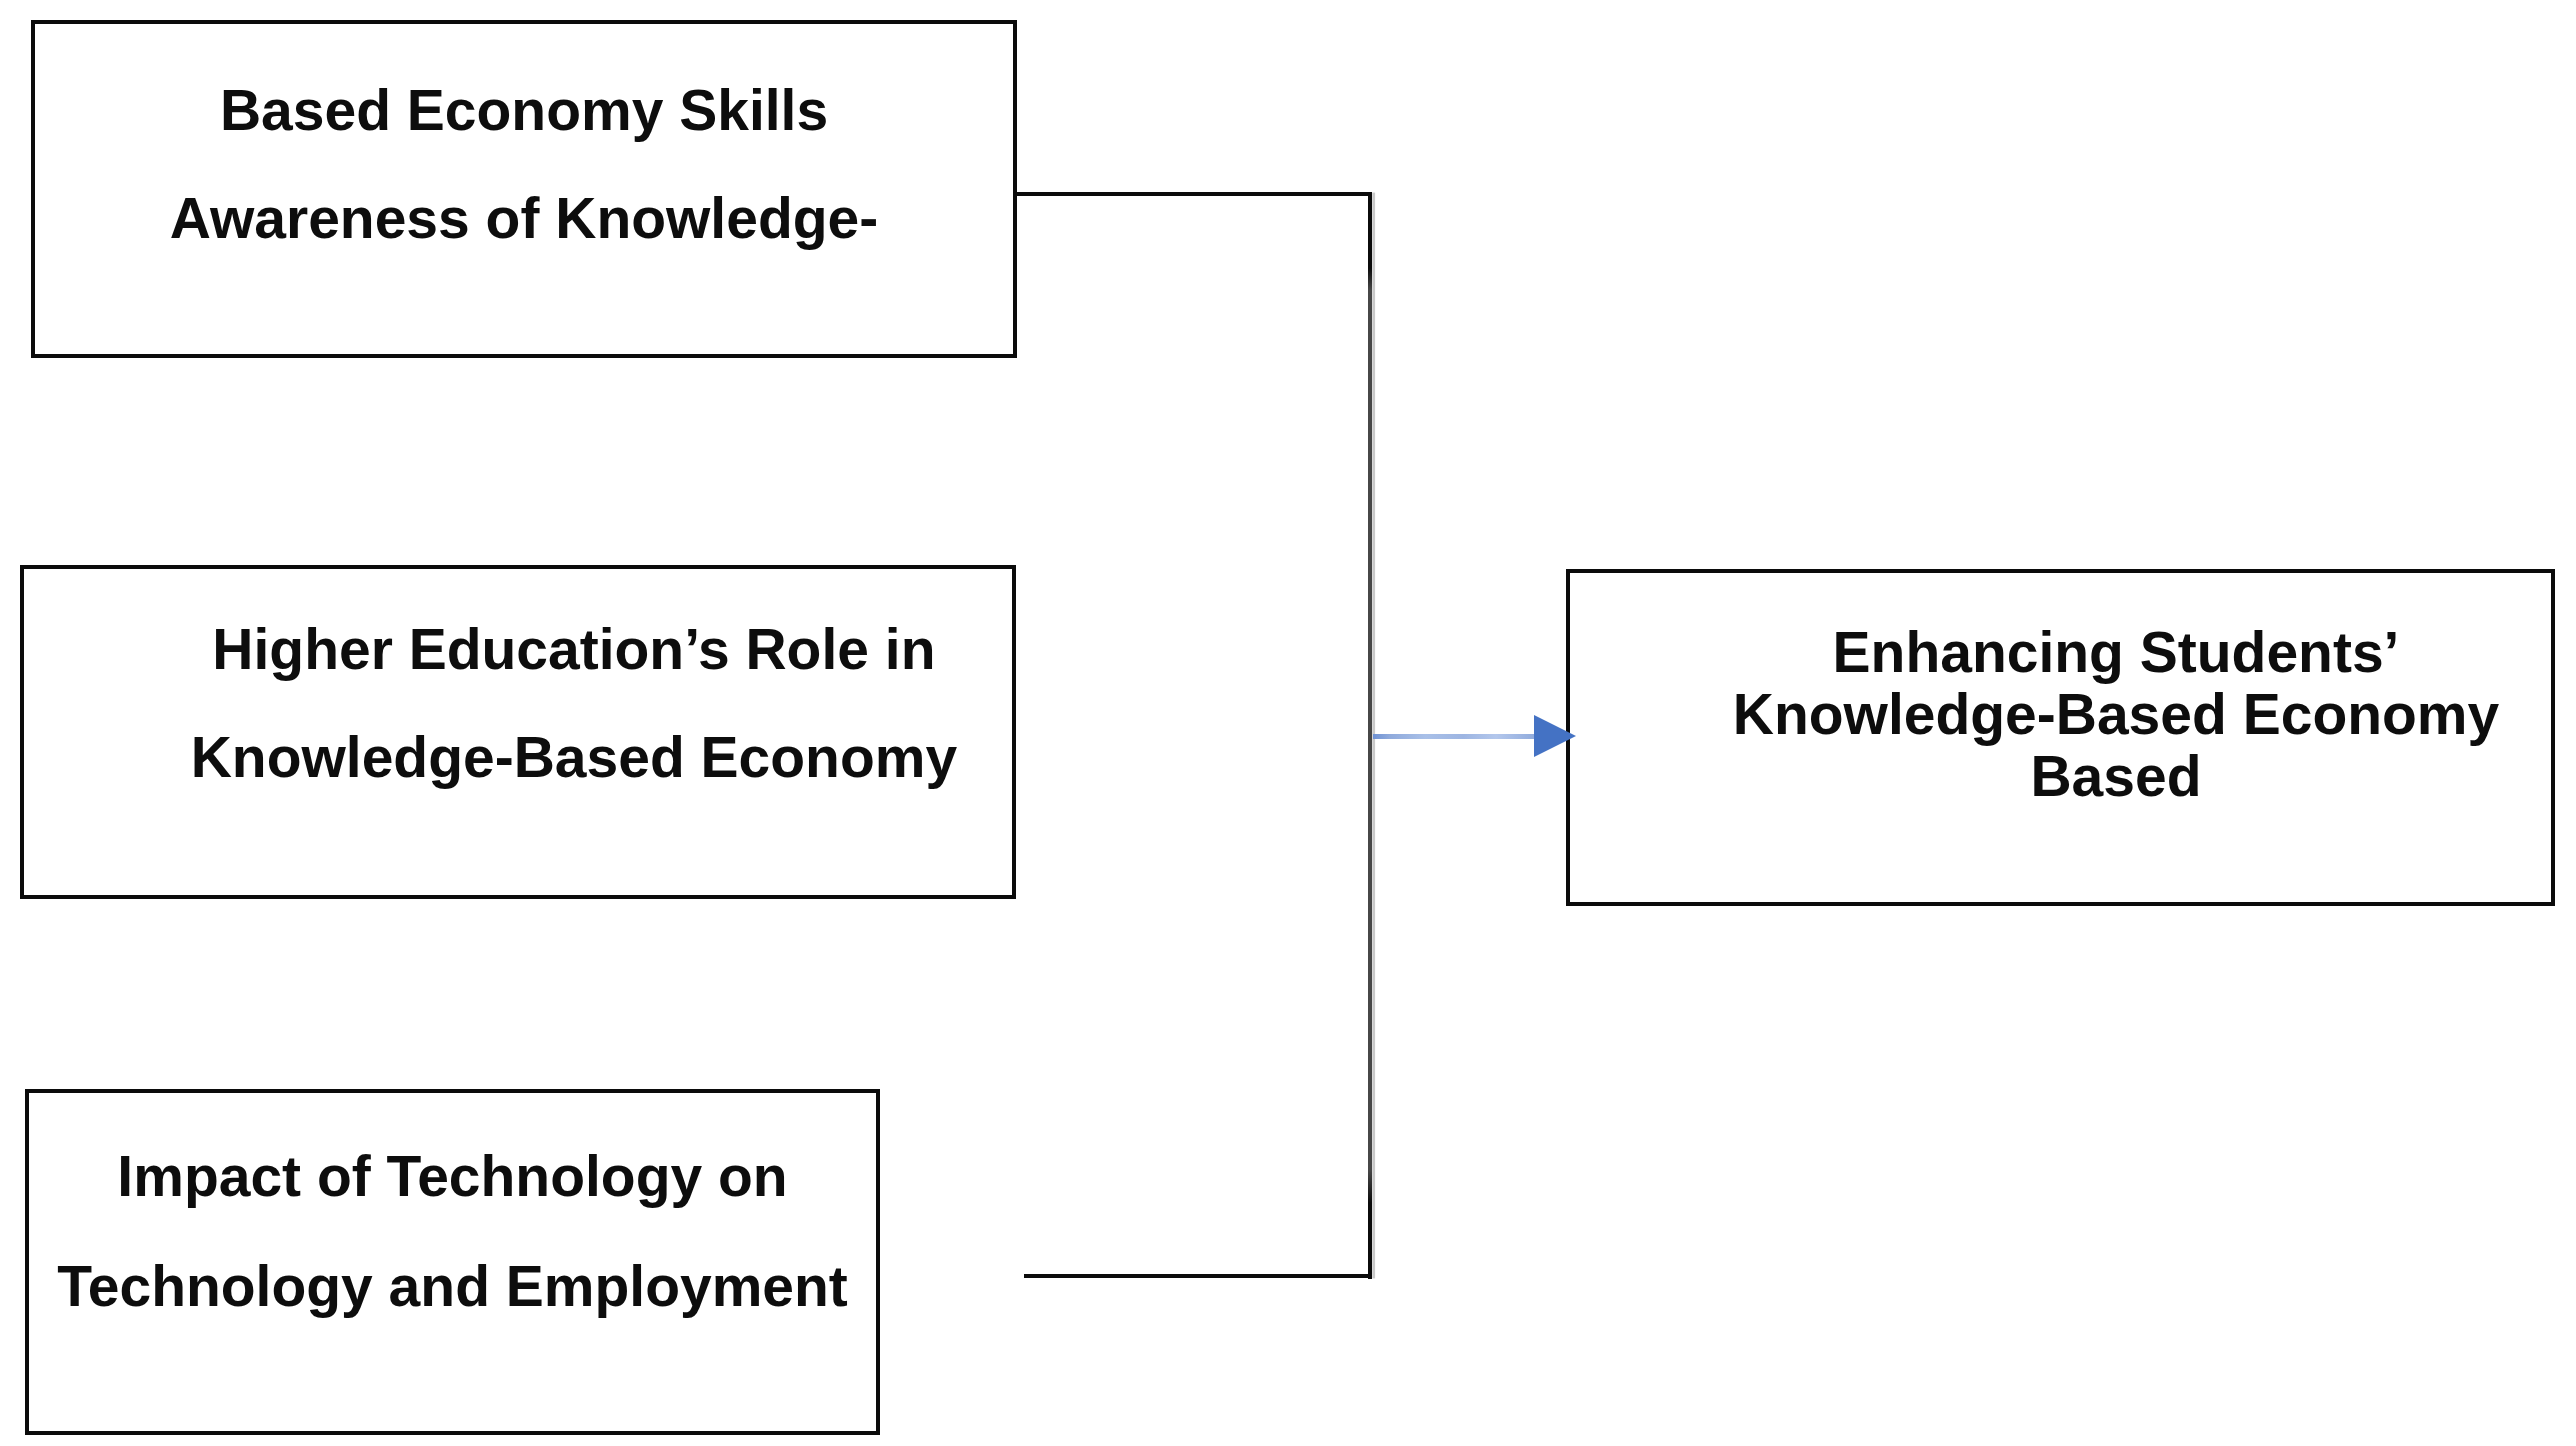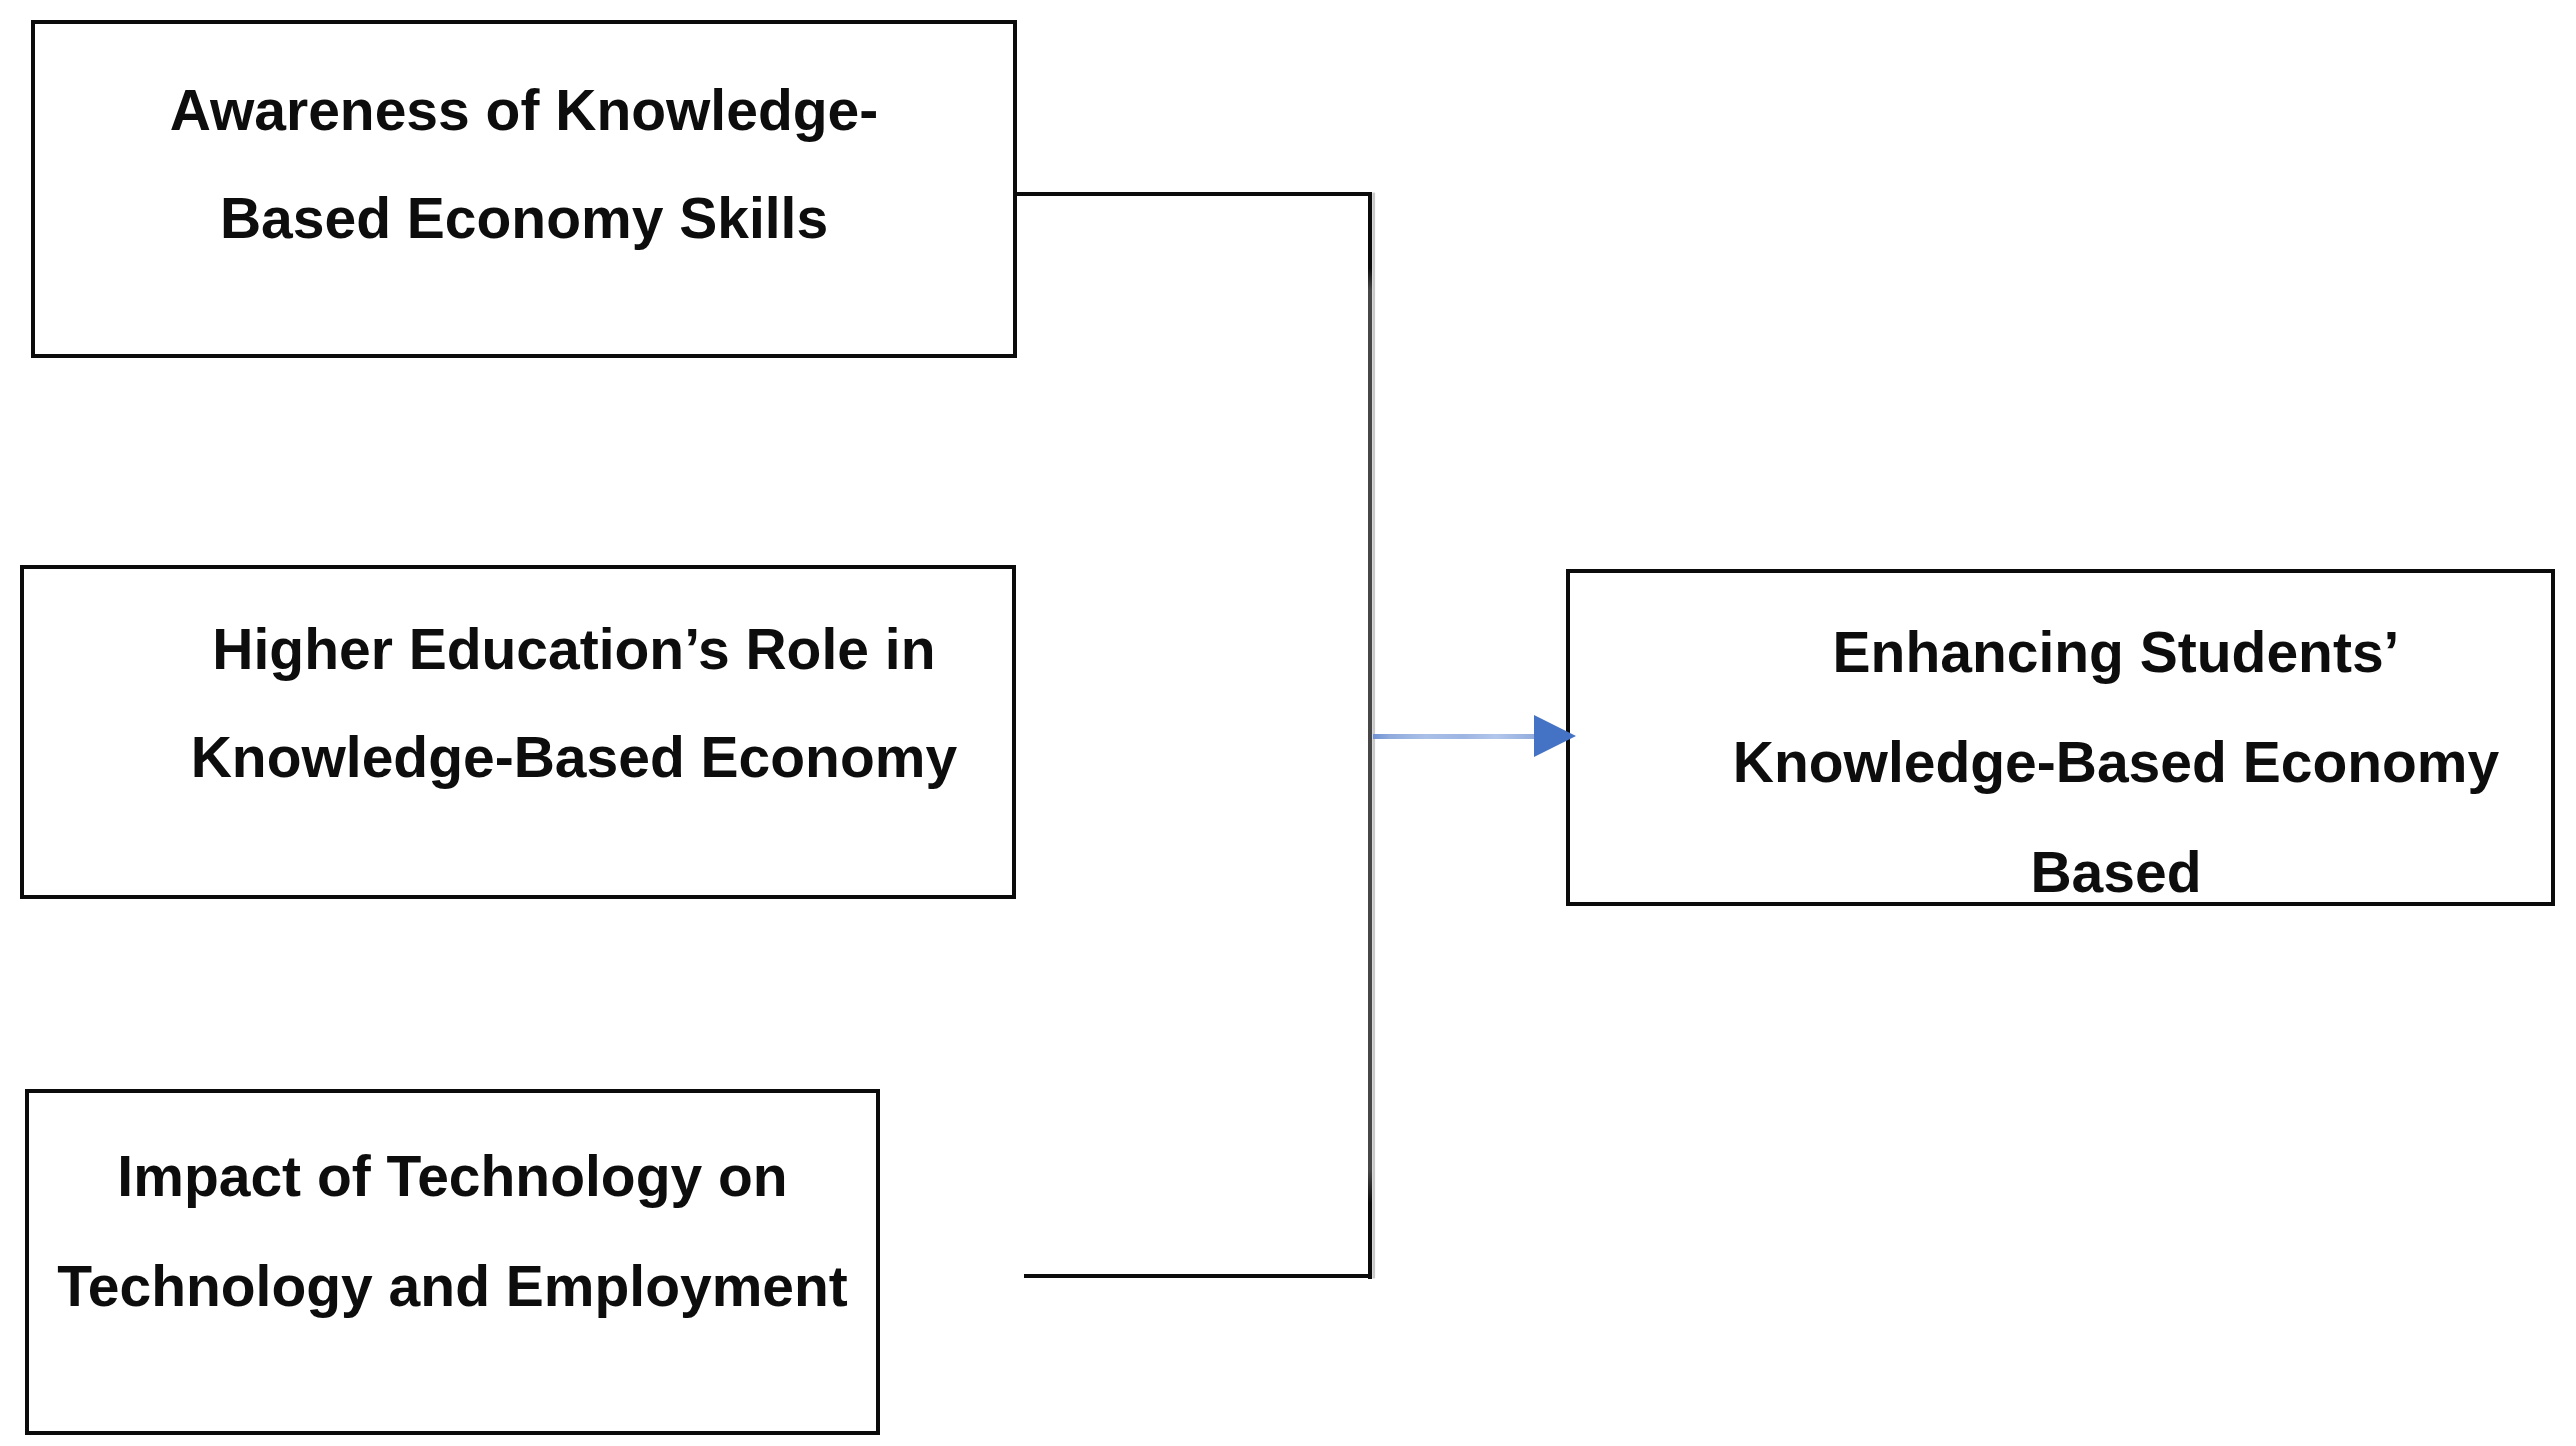--- a/index.html
+++ b/index.html
@@ -39,21 +39,21 @@
     font-size:57px;
     font-weight:bold;
     line-height:62px;
     color:var(--text);
     white-space:nowrap;
     letter-spacing:0px;
   }
   #box-awareness{left:31px;top:20.4px;width:986px;height:338px;padding-top:55px;row-gap:46px;}
   #box-higher-ed{left:20.4px;top:565px;width:996px;height:334px;padding-top:49px;padding-left:111px;row-gap:46px;}
   #box-tech-impact{left:25px;top:1089px;width:855px;height:346px;padding-top:52px;row-gap:48px;}
-  #box-outcome{left:1566px;top:569px;width:989px;height:337px;padding-top:48px;padding-left:111px;row-gap:48px;}
+  #box-outcome{left:1566px;top:569px;width:989px;height:337px;padding-top:48px;padding-left:111px;}
 
   .h-connector{
     position:absolute;
     height:4.3px;
     background:var(--connector_black);
     z-index:1;
   }
   #connector-top{left:1017px;top:192px;width:355px;}
   #connector-bottom{left:1024px;top:1274px;width:348px;}
 
@@ -88,22 +88,22 @@
     border-left:42px solid var(--arrow_head);
     z-index:6;
   }
 </style>
 </head>
 <body>
 
 <div class="canvas">
 
   <div class="node" id="box-awareness">
+    <span class="line">Based Economy Skills</span>
     <span class="line">Awareness of Knowledge-</span>
-    <span class="line">Based Economy Skills</span>
   </div>
 
   <div class="node" id="box-higher-ed">
     <span class="line">Higher Education’s Role in</span>
     <span class="line">Knowledge-Based Economy</span>
   </div>
 
   <div class="node" id="box-tech-impact">
     <span class="line">Impact of Technology on</span>
     <span class="line">Technology and Employment</span>

